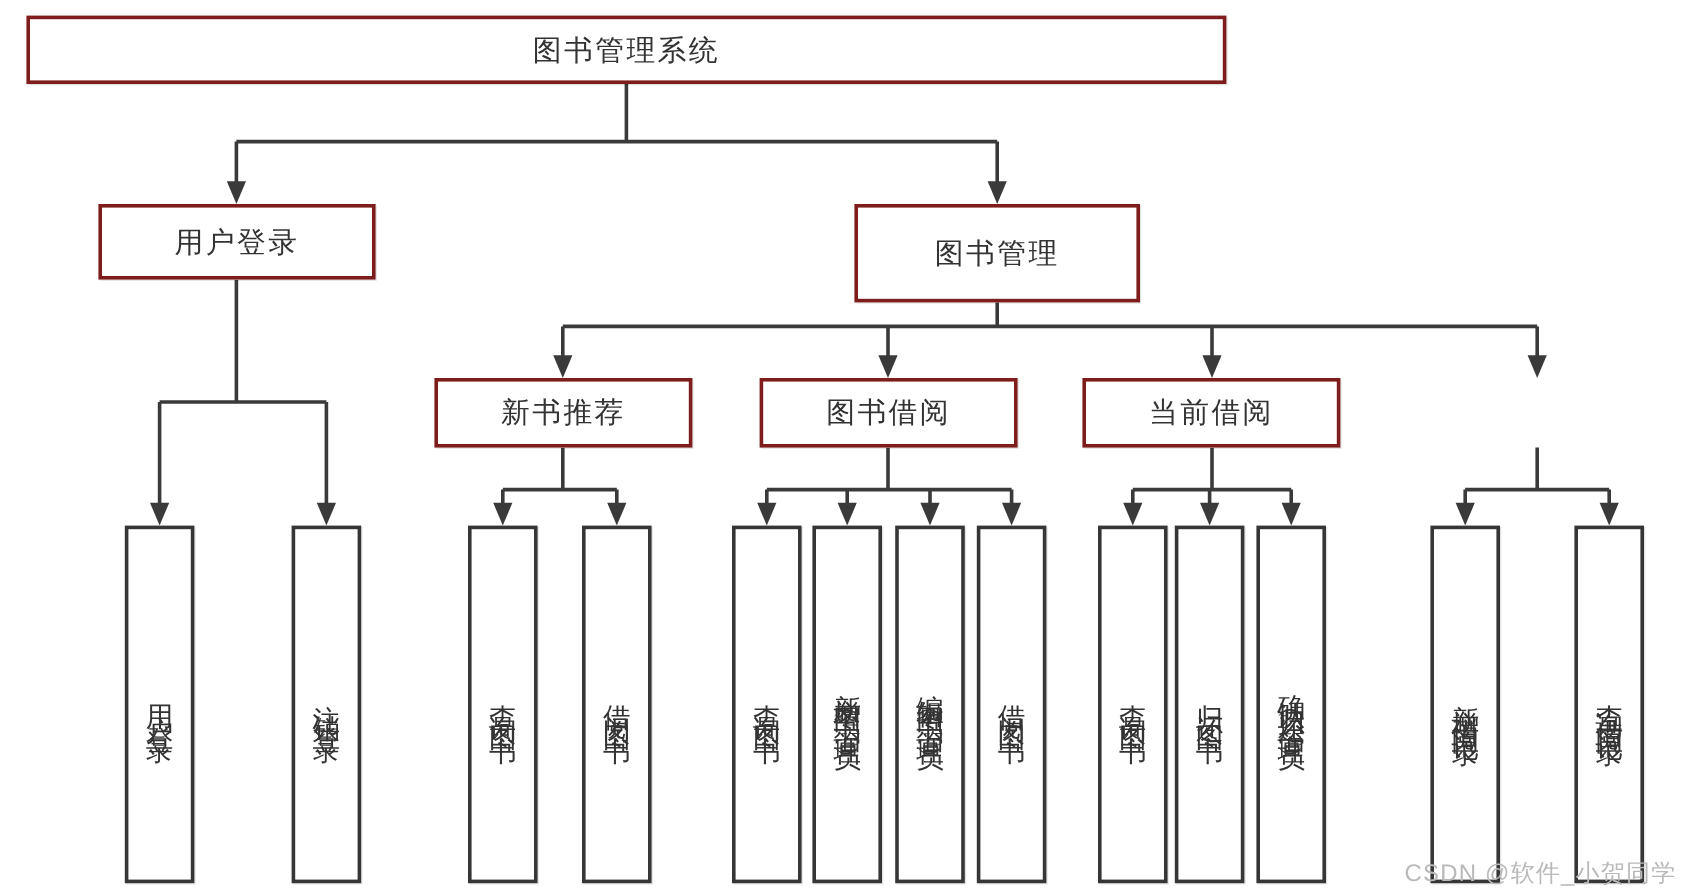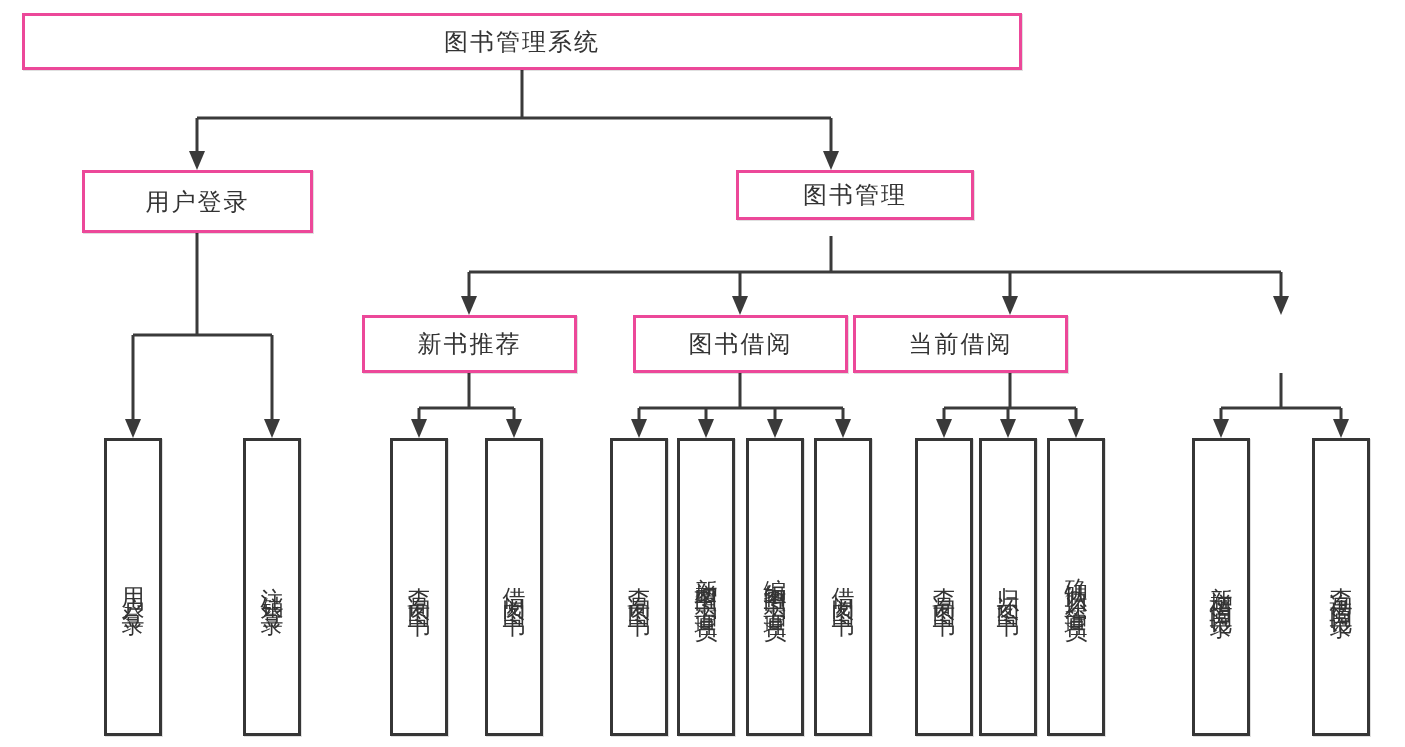--- a/index.html
+++ b/index.html
@@ -27,21 +27,21 @@
     stroke: #3a3a3a;
     stroke-width: 3;
   }
   #connectors polygon {
     fill: #3a3a3a;
     stroke: none;
   }
   .node {
     position: absolute;
     box-sizing: border-box;
-    border: 3px solid #ec4899;
+    border: 3px solid #7f1d1d;
     background: #ffffff;
     color: #333333;
     display: flex;
     align-items: center;
     justify-content: center;
     font-size: 24px;
     letter-spacing: 2px;
     text-align: center;
     box-shadow: 1px 1px 0 rgba(0,0,0,0.12);
     font-family: Liberation Serif, serif;
@@ -71,24 +71,24 @@
     right: 8px;
     bottom: 6px;
     font-size: 20px;
     color: #b9b9b9;
     letter-spacing: 1px;
     white-space: nowrap;
   }
   
   #n-root  { left: 22px;  top: 13px;  width: 1000px; height: 57px; }
   #n-login { left: 82px;  top: 170px; width: 231px;  height: 63px; }
-  #n-mgmt  { left: 712px; top: 170px; width: 238px;  height: 50px; margin-left: 24px; }
+  #n-mgmt  { left: 712px; top: 170px; width: 238px;  height: 82px; }
   #n-newbook { left: 362px;  top: 315px; width: 215px; height: 58px; }
   #n-borrow  { left: 633px;  top: 315px; width: 215px; height: 58px; }
-  #n-current { left: 853px;  top: 315px; width: 215px; height: 58px; }
+  #n-current { left: 902px;  top: 315px; width: 215px; height: 58px; }
   #n-records { left: 1173px; top: 315px; width: 215px; height: 58px; }
   #v-userlogin { left: 104px; }
   #v-logout    { left: 243px; }
   #v-query1    { left: 390px; }
   #v-borrow1   { left: 485px; }
   #v-query2    { left: 610px; }
   #v-addbook   { left: 677px; }
   #v-editbook  { left: 746px; }
   #v-borrow2   { left: 814px; }
   #v-query3    { left: 915px; }
@@ -168,14 +168,15 @@
   <div class="vnode" id="v-query2">查询图书</div>
   <div class="vnode long" id="v-addbook">新增图书（管理员）</div>
   <div class="vnode long" id="v-editbook">编辑图书（管理员）</div>
   <div class="vnode" id="v-borrow2">借阅图书</div>
   <div class="vnode" id="v-query3">查询图书</div>
   <div class="vnode" id="v-return">归还图书</div>
   <div class="vnode long" id="v-confirm">确认归还（管理员）</div>
   <div class="vnode long" id="v-addrec">新增借阅记录</div>
   <div class="vnode long" id="v-queryrec">查询借阅记录</div>
 
+  <div id="watermark">CSDN @软件_小贺同学</div>
 
 </div>
 
 </body></html>

